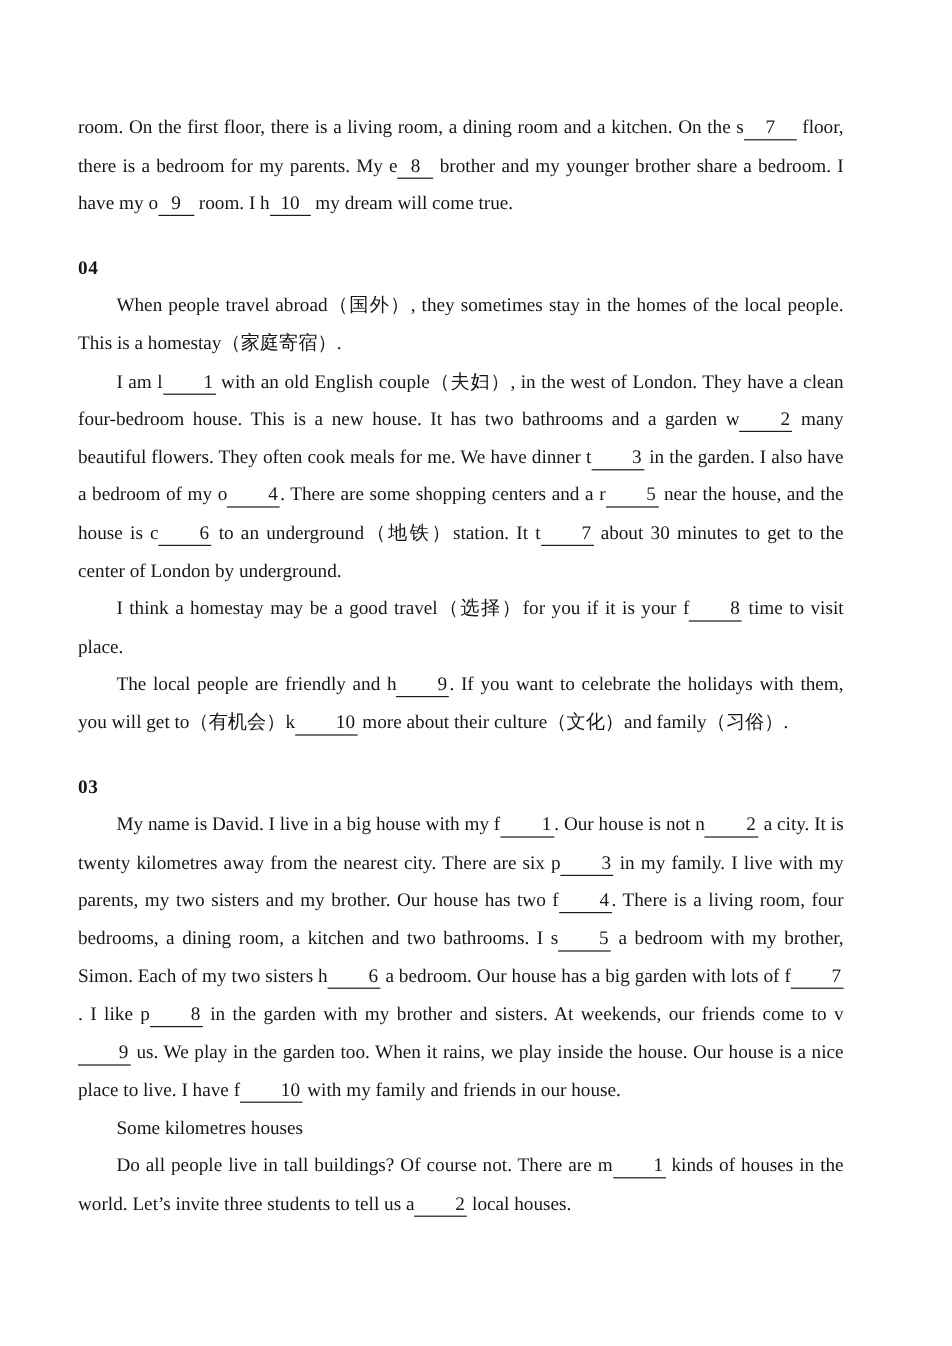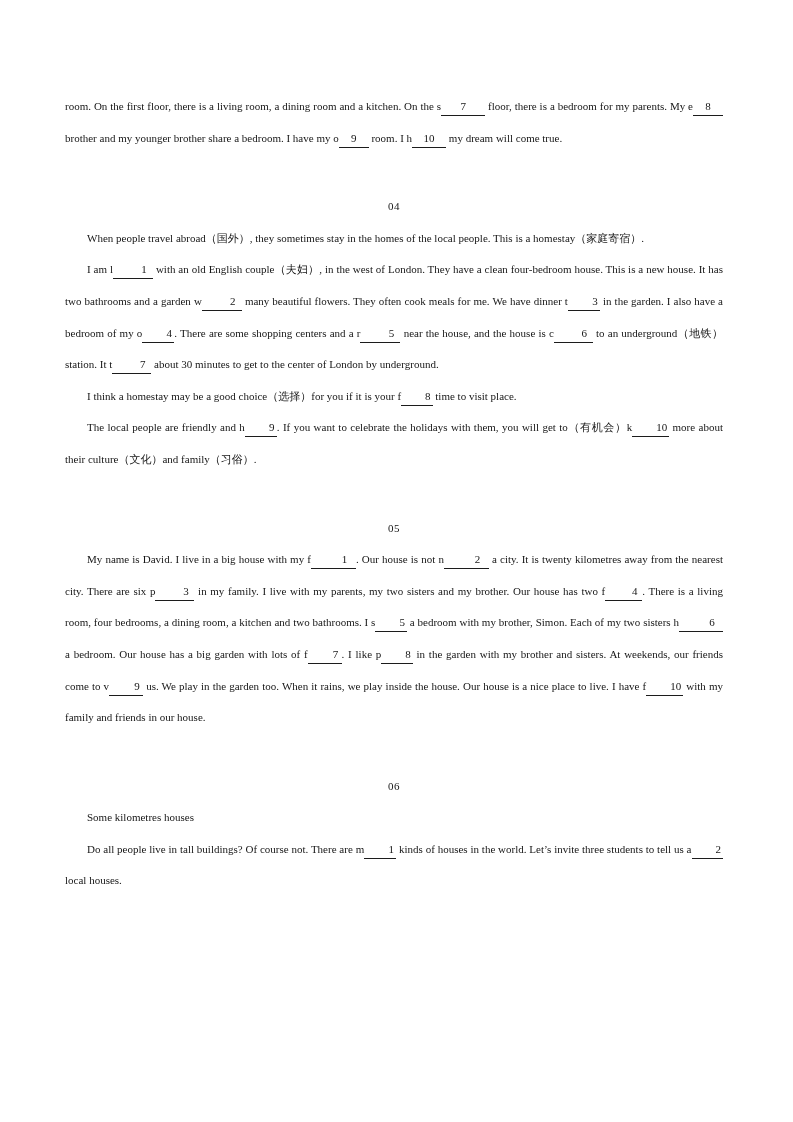--- a/index.html
+++ b/index.html
@@ -5,60 +5,58 @@
   html, body {
     margin: 0;
     padding: 0;
     background: #ffffff;
   }
   .page {
     position: relative;
     width: 793px;
     height: 1122px;
     box-sizing: border-box;
-    padding: 91px 70px 20px 65px;
+    padding: 91px 90px 20px 65px;
     background: #ffffff;
     overflow: hidden;
     font-family: "Liberation Serif", "DejaVu Serif", serif;
-    font-size: 11px;
+    font-size: 16px;
     color: #161616;
   }
   .para {
     margin: 0;
     line-height: 31.6px;
     text-align: justify;
   }
   .para.indent {
     text-indent: 2em;
   }
   .heading {
-    margin-top: 37px;
+    margin-top: 22px;
     line-height: 31.6px;
-    text-align: center;
-    font-weight: normal;
+    font-weight: bold;
     letter-spacing: 0.5px;
   }
   .blank {
     display: inline-block;
     min-width: 32px;
     padding: 0 2px;
     text-align: center;
     line-height: 18px;
     border-bottom: 1.2px solid #1c1c1c;
     vertical-align: baseline;
   }
 </style>
 </head>
 <body>
 
 <div class="page" id="page">
     <p class="para"><span>room. On the first floor, there is a living room, a dining room and a kitchen. On the s</span><span class="blank" style="min-width: 40px;">7</span><span> floor, there is a bedroom for my parents. My e</span><span class="blank" style="min-width: 26px;">8</span><span> brother and my younger brother share a bedroom. I have my o</span><span class="blank" style="min-width: 26px;">9</span><span> room. I h</span><span class="blank" style="min-width: 30px;">10</span><span> my dream will come true.</span></p>
     <div class="heading">04</div>
     <p class="para indent"><span>When people travel abroad（国外）, they sometimes stay in the homes of the local people. This is a homestay（家庭寄宿）.</span></p>
     <p class="para indent"><span>I am l</span><span class="blank" style="min-width: 36px;">1</span><span> with an old English couple（夫妇）, in the west of London. They have a clean four-bedroom house. This is a new house. It has two bathrooms and a garden w</span><span class="blank" style="min-width: 36px;">2</span><span> many beautiful flowers. They often cook meals for me. We have dinner t</span><span class="blank" style="min-width: 28px;">3</span><span> in the garden. I also have a bedroom of my o</span><span class="blank" style="min-width: 28px;">4</span><span>. There are some shopping centers and a r</span><span class="blank" style="min-width: 36px;">5</span><span> near the house, and the house is c</span><span class="blank" style="min-width: 35px;">6</span><span> to an underground（地铁）station. It t</span><span class="blank" style="min-width: 35px;">7</span><span> about 30 minutes to get to the center of London by underground.</span></p>
-    <p class="para indent"><span>I think a homestay may be a good choice（选择）for you if it is your f</span><span class="blank" style="min-width: 27px;">8</span><span> time to visit place.</span></p>
+    <p class="para indent"><span>I think a homestay may be a good travel（选择）for you if it is your f</span><span class="blank" style="min-width: 27px;">8</span><span> time to visit place.</span></p>
     <p class="para indent"><span>The local people are friendly and h</span><span class="blank" style="min-width: 28px;">9</span><span>. If you want to celebrate the holidays with them, you will get to（有机会）k</span><span class="blank" style="min-width: 30px;">10</span><span> more about their culture（文化）and family（习俗）.</span></p>
-    <div class="heading">05</div>
+    <div class="heading">03</div>
     <p class="para indent"><span>My name is David. I live in a big house with my f</span><span class="blank" style="min-width: 41px;">1</span><span>. Our house is not n</span><span class="blank" style="min-width: 41px;">2</span><span> a city. It is twenty kilometres away from the nearest city. There are six p</span><span class="blank" style="min-width: 35px;">3</span><span> in my family. I live with my parents, my two sisters and my brother. Our house has two f</span><span class="blank" style="min-width: 33px;">4</span><span>. There is a living room, four bedrooms, a dining room, a kitchen and two bathrooms. I s</span><span class="blank" style="min-width: 22px;">5</span><span> a bedroom with my brother, Simon. Each of my two sisters h</span><span class="blank" style="min-width: 40px;">6</span><span> a bedroom. Our house has a big garden with lots of f</span><span class="blank" style="min-width: 30px;">7</span><span>. I like p</span><span class="blank" style="min-width: 20px;">8</span><span> in the garden with my brother and sisters. At weekends, our friends come to v</span><span class="blank" style="min-width: 30px;">9</span><span> us. We play in the garden too. When it rains, we play inside the house. Our house is a nice place to live. I have f</span><span class="blank" style="min-width: 33px;">10</span><span> with my family and friends in our house.</span></p>
-    <div class="heading">06</div>
     <p class="para indent"><span>Some kilometres houses</span></p>
     <p class="para indent"><span>Do all people live in tall buildings? Of course not. There are m</span><span class="blank" style="min-width: 28px;">1</span><span> kinds of houses in the world. Let’s invite three students to tell us a</span><span class="blank" style="min-width: 27px;">2</span><span> local houses.</span></p>
   </div>
 
 </body></html>

